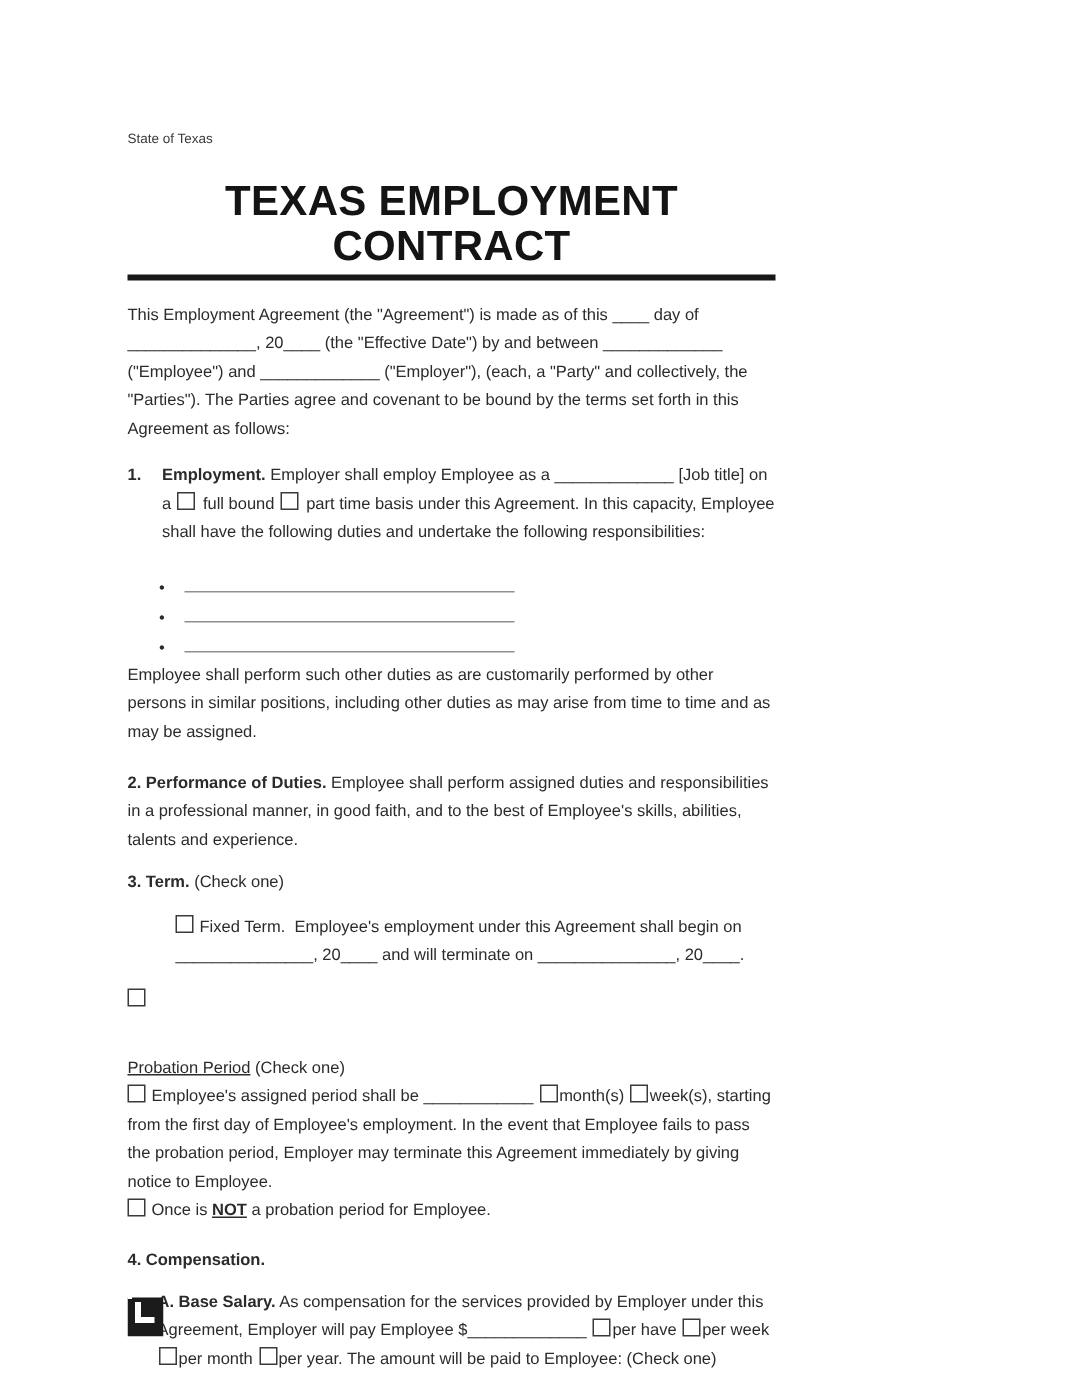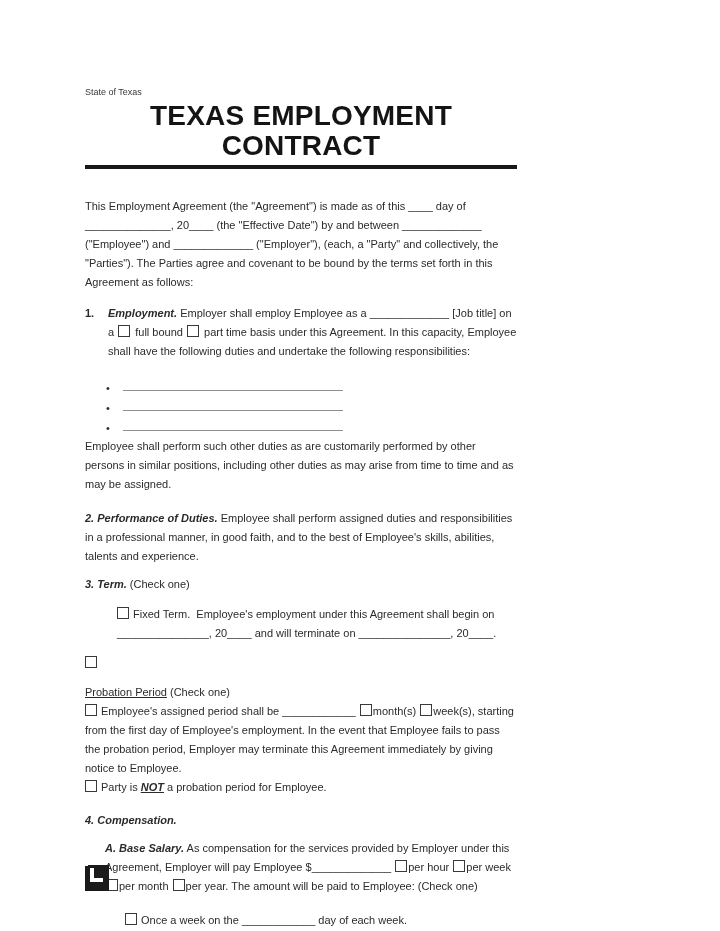--- a/index.html
+++ b/index.html
@@ -9,45 +9,45 @@
     background:#ffffff;
     font-family:"Liberation Sans","DejaVu Sans",sans-serif;
     color:#2b2b2b;
     font-size:11px;
     line-height:19px;
     overflow:hidden;
   }
   .content{padding:86px 83px 0 85px;}
   .state-label{font-size:9px;line-height:13px;color:#3a3a3a;}
   h1.doc-title{
-    margin:2px 0 0 0;
+    margin:20px 0 0 0;
     font-size:28px;line-height:30px;
     font-weight:700;text-align:center;color:#141414;
     letter-spacing:.2px;
   }
   .title-rule{margin-top:4px;height:4px;background:#181818;}
   p{margin:0;}
-  .intro{margin-top:28px;}
+  .intro{margin-top:14px;}
   .sec1{margin-top:12px;position:relative;padding-left:23px;}
   .sec1 .num{position:absolute;left:0;top:0;font-weight:700;}
   .bullets{margin-top:14px;padding-left:21px;}
   .bullet-row{height:20px;display:flex;align-items:flex-end;}
   .dot{width:17px;font-size:11px;line-height:14px;}
   .bline{display:inline-block;width:220px;height:0;border-bottom:1.4px solid #8f8f8f;margin-bottom:4px;}
   .duties-after{margin-top:2px;}
   .sec2{margin-top:15px;}
   .sec3{margin-top:9px;}
   .fixed{margin-top:11px;margin-left:32px;}
   .atwill{margin-top:11px;}
-  .prob-head{margin-top:10px;}
+  .prob-head{margin-top:26px;}
   .prob-p{margin-top:0;}
   .sec4{margin-top:14px;}
   .base{margin-top:9px;margin-left:20px;}
   .once{margin-top:15px;margin-left:40px;}
-  b{font-weight:700;font-style:italic;}
+  b{font-weight:700;}
   .u{text-decoration:underline;}
   .cb{
     display:inline-block;width:10px;height:10px;
     border:1.5px solid #3a3a3a;background:#fff;
     vertical-align:-1px;margin:0 2px 0 1px;
   }
   .cb.tight{margin-right:1px;margin-left:1px;}
   .cb.lead{margin-left:0;margin-right:4px;}
   .logo{position:absolute;left:85px;top:863px;width:24px;height:28px;}
 </style>
@@ -103,30 +103,30 @@
 
     <p class="prob-head"><span class="u">Probation Period</span>
       <span>(Check one)</span>
     </p>
 
     <p class="prob-p"><span class="cb lead"></span><span>Employee's assigned period shall be ____________</span>
       <span class="cb tight"></span><span>month(s)</span>
       <span class="cb tight"></span><span>week(s), starting from the first day of Employee's employment. In the event that Employee fails to pass the probation period, Employer may terminate this Agreement immediately by giving notice to Employee.</span>
     </p>
 
-    <p class="prob-p"><span class="cb lead"></span><span>Party is</span>
+    <p class="prob-p"><span class="cb lead"></span><span>Once is</span>
       <b class="u">NOT</b>
       <span>a probation period for Employee.</span>
     </p>
 
     <p class="sec4"><b>4. Compensation.</b></p>
 
     <p class="base"><b>A. Base Salary.</b>
       <span>As compensation for the services provided by Employer under this Agreement, Employer will pay Employee $_____________</span>
-      <span class="cb tight"></span><span>per hour</span>
+      <span class="cb tight"></span><span>per have</span>
       <span class="cb tight"></span><span>per week</span>
       <span class="cb tight"></span><span>per month</span>
       <span class="cb tight"></span><span>per year. The amount will be paid to Employee: (Check one)</span>
     </p>
 
     <p class="once"><span class="cb lead"></span><span>Once a week on the ____________ day of each week.</span></p>
 
   </div>
 
   <svg class="logo" viewBox="0 0 24 28" xmlns="http://www.w3.org/2000/svg">

